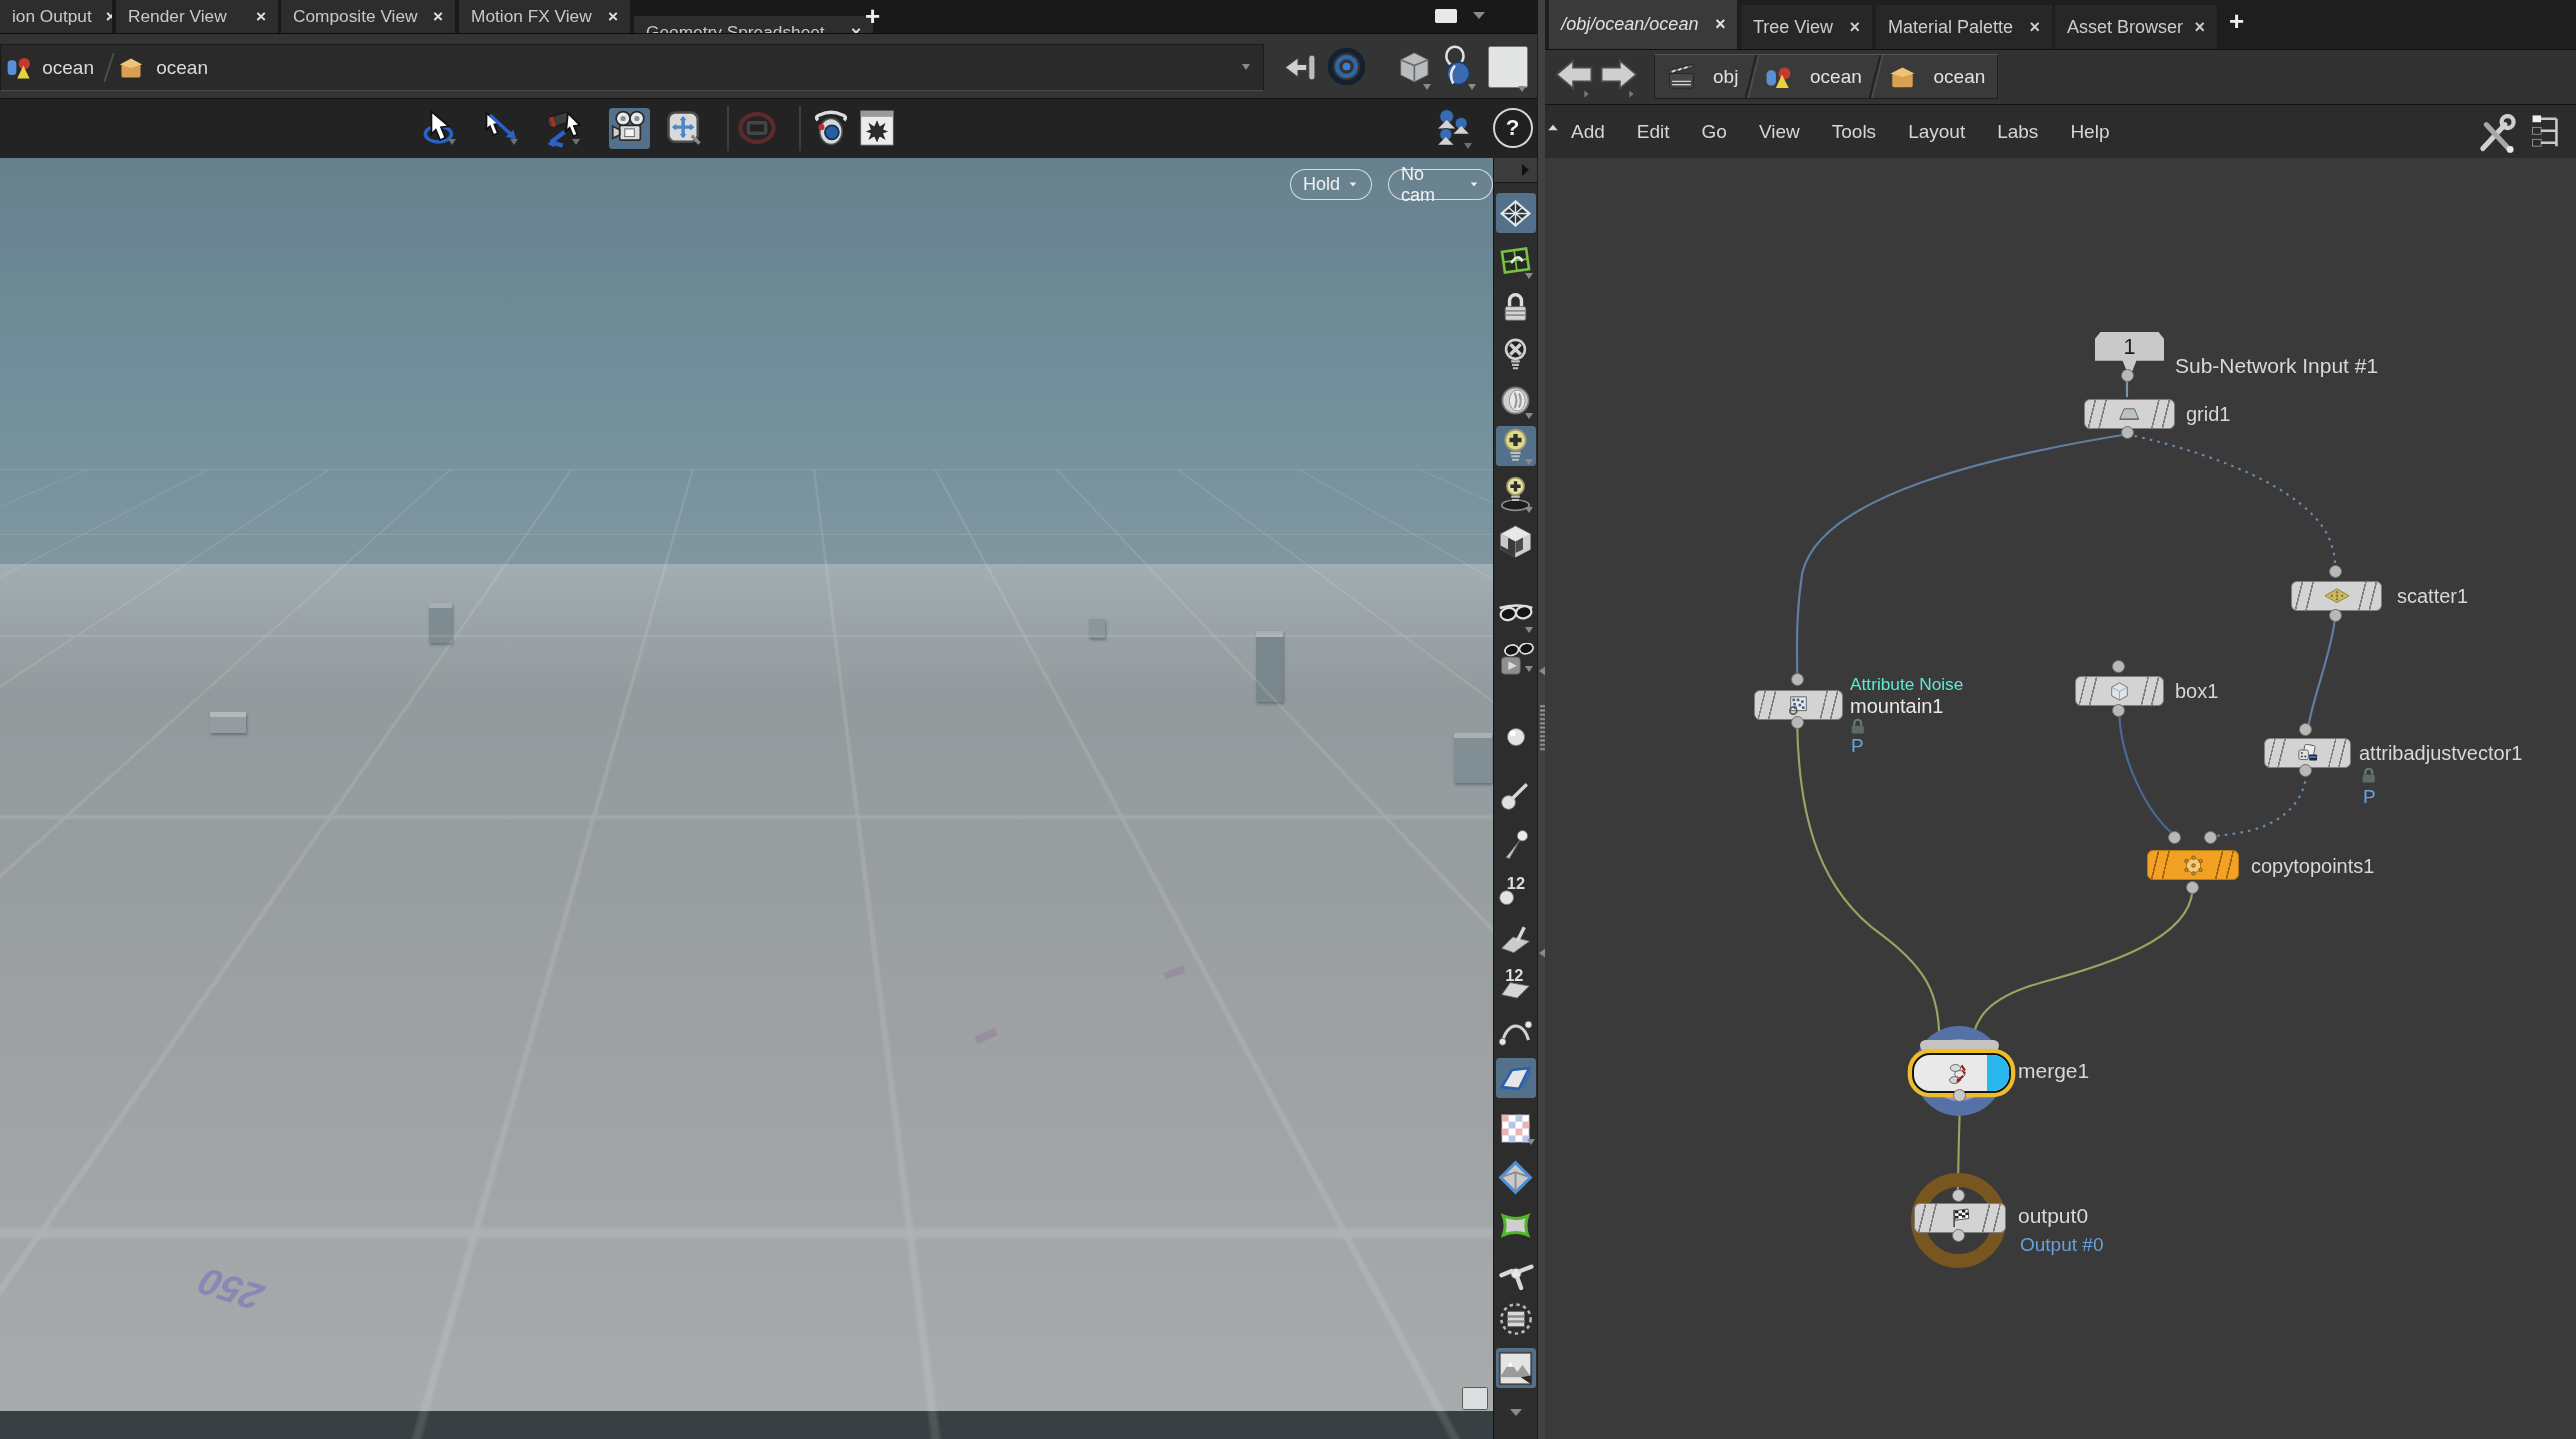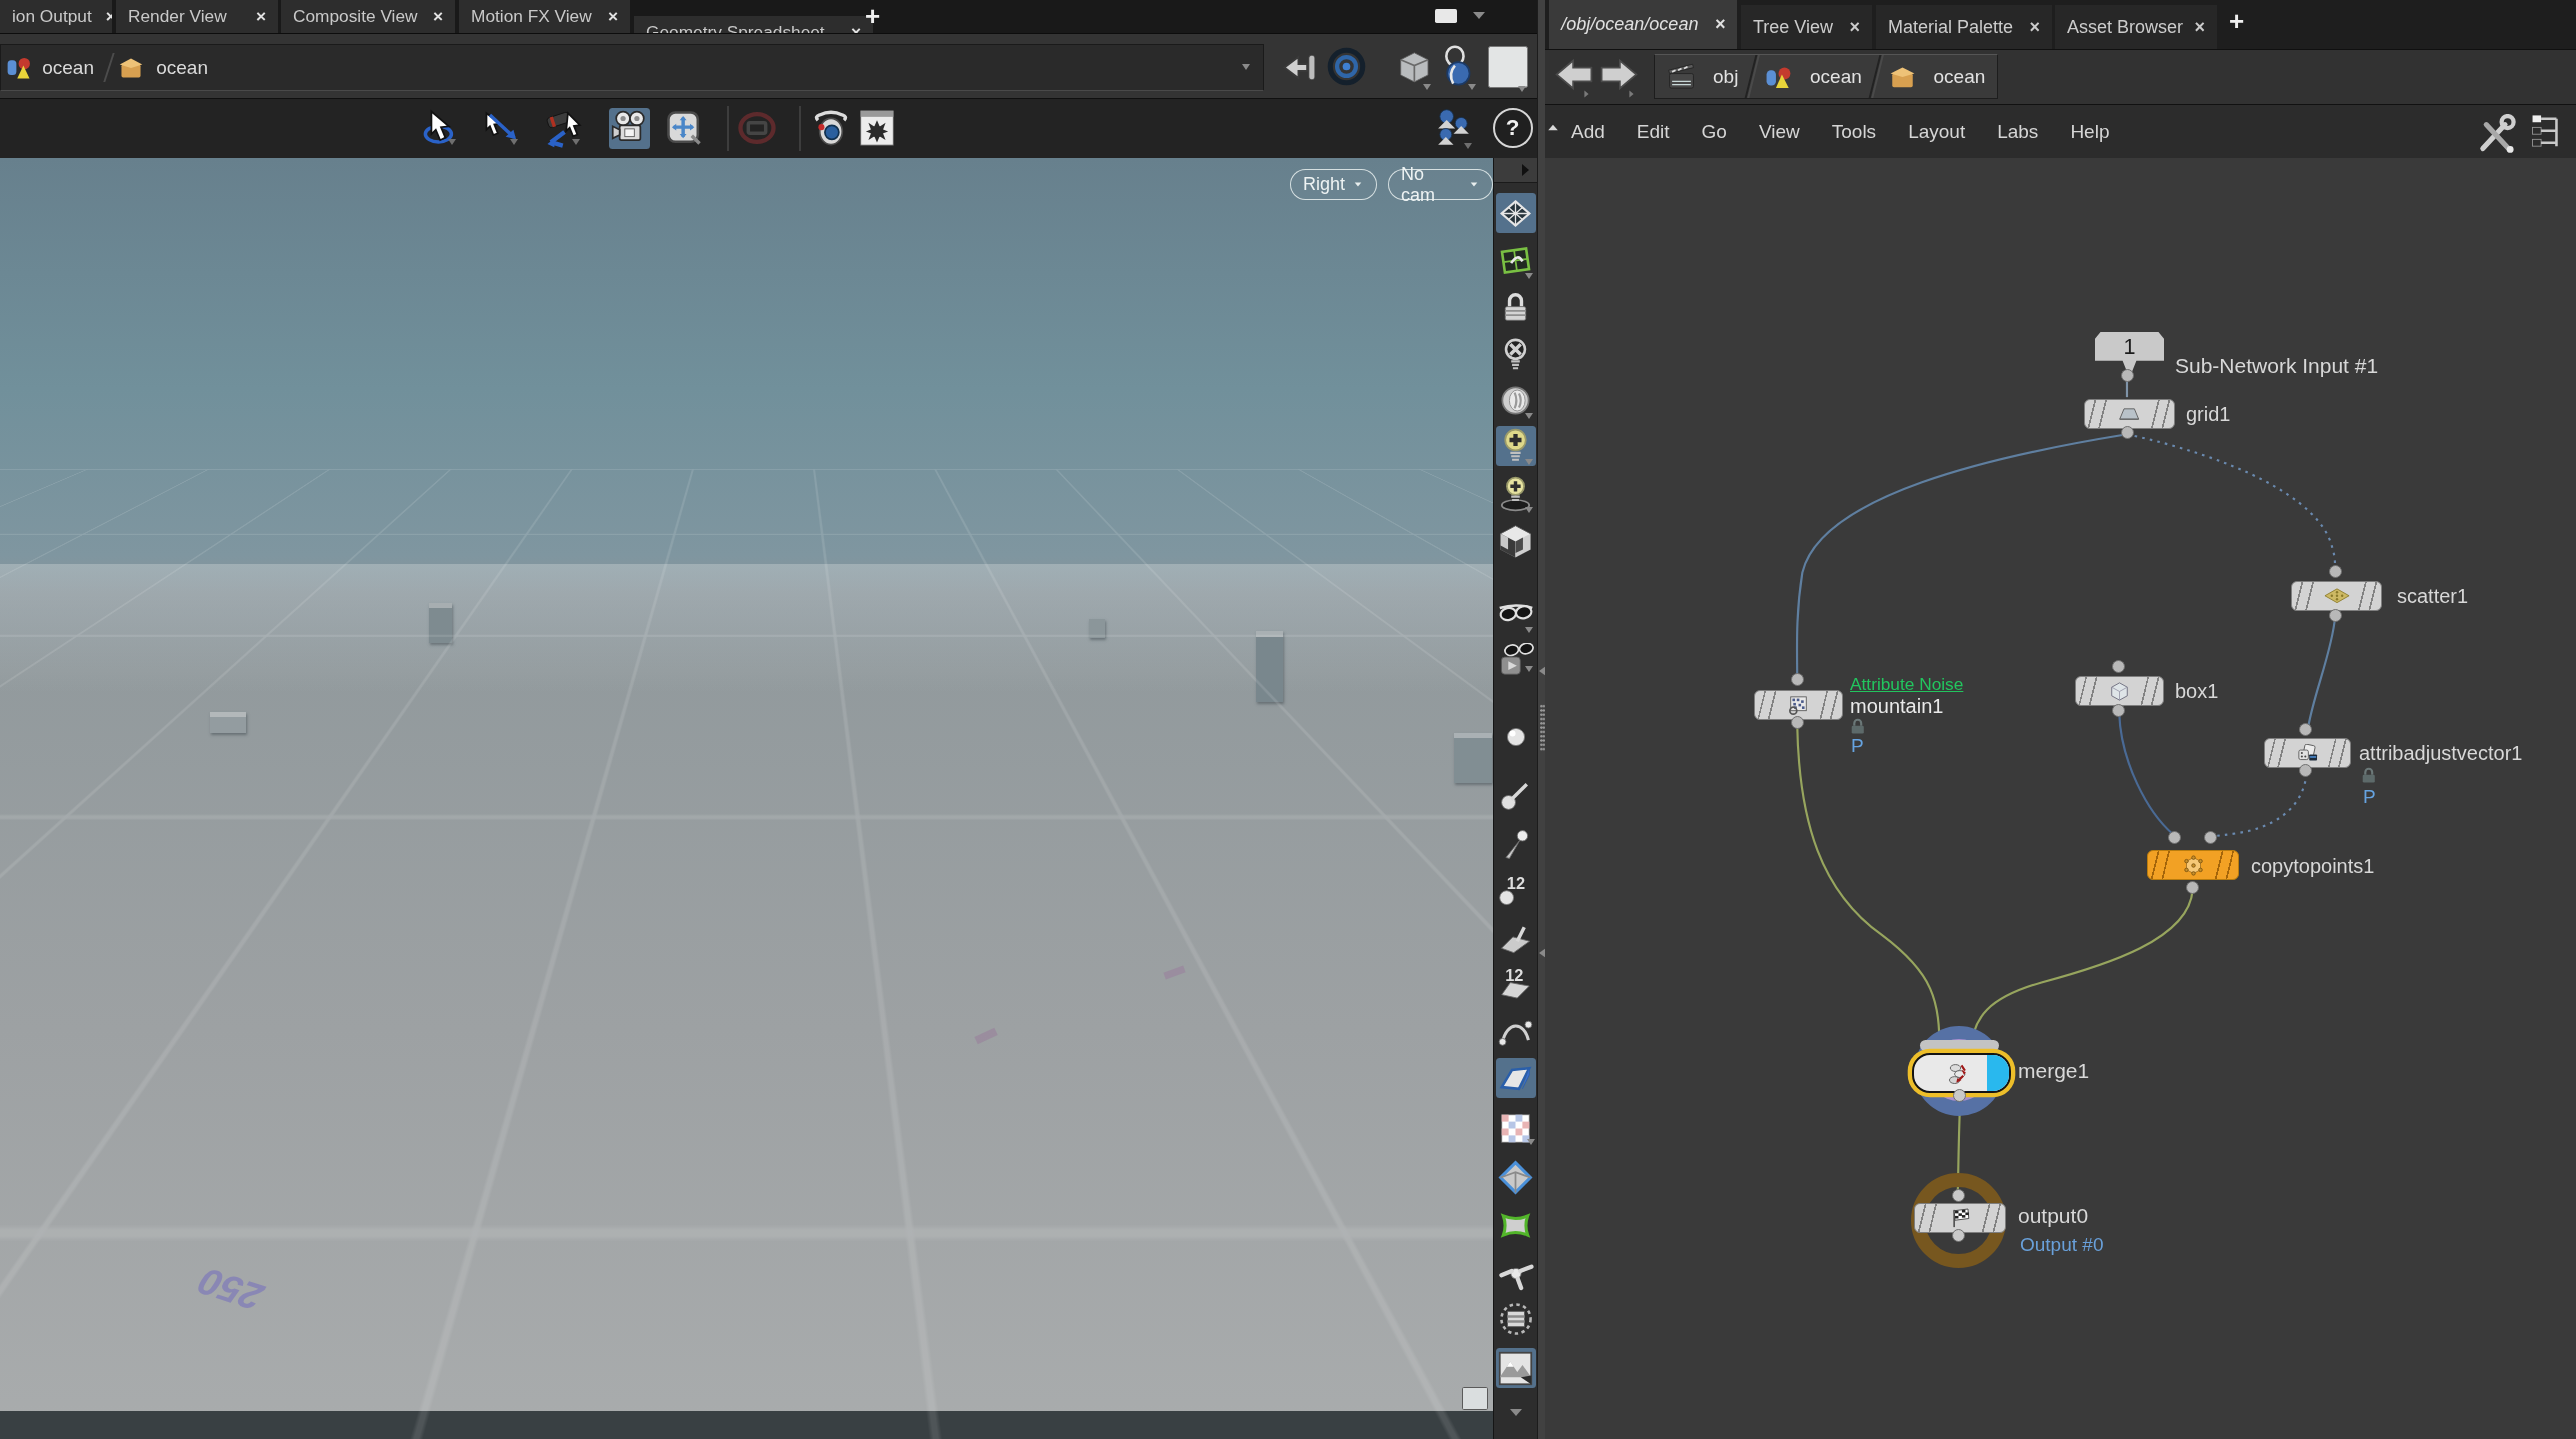--- a/index.html
+++ b/index.html
@@ -67,21 +67,21 @@
            display:flex;align-items:center;gap:32px;padding-left:26px;box-sizing:border-box;}
   .menuitem{font-size:19px;color:#d6d6d6;}
   .network{position:absolute;left:0;top:158px;width:1031px;height:1282px;background:#3a3a3a;overflow:hidden;}
   
   .nbody{position:absolute;height:28px;background:#d3d3d3;border:0.9px solid #7e7e7e;border-radius:6px;
          display:flex;align-items:center;justify-content:center;
          background-image:linear-gradient(104deg,transparent 0 10%,rgba(110,110,110,.8) 10% 11.8%,transparent 11.8% 21%,rgba(110,110,110,.8) 21% 22.8%,transparent 22.8% 76%,rgba(110,110,110,.8) 76% 77.8%,transparent 77.8% 87%,rgba(110,110,110,.8) 87% 88.8%,transparent 88.8%);}
   .nbody.orange{background-color:#f2a124;border-color:#b97c0e;
          background-image:linear-gradient(104deg,transparent 0 10%,rgba(150,90,5,.85) 10% 11.8%,transparent 11.8% 21%,rgba(150,90,5,.85) 21% 22.8%,transparent 22.8% 76%,rgba(150,90,5,.85) 76% 77.8%,transparent 77.8% 87%,rgba(150,90,5,.85) 87% 88.8%,transparent 88.8%);}
   .nlabel{position:absolute;font-size:20px;color:#d8d8d8;white-space:nowrap;}
-  .ntype{position:absolute;font-size:17.3px;color:#22c55e;white-space:nowrap;text-decoration:underline;}
+  .ntype{position:absolute;font-size:17.3px;color:#5eead4;white-space:nowrap;}
   .nbadge-p{position:absolute;font-size:19px;color:#66a3e0;}
   .dot{position:absolute;width:13px;height:13px;border-radius:50%;background:#b8b8b8;border:0.9px solid #6f6f6f;box-sizing:border-box;}
 </style>
 </head>
 <body>
 
 <div id="root">
 
   <div class="abs tabbar-l">
     <div class="tab" style="left:0;width:112px;">
@@ -245,21 +245,21 @@
     <div class="scene-box" style="left:210px;top:554px;width:36px;height:21px;background:linear-gradient(#b3b8ba 25%,#939ca0 25%);"></div>
     <div class="scene-box" style="left:1256px;top:473px;width:27px;height:71px;background:linear-gradient(#a9b0b3 8%,#79878d 8%);"></div>
     <div class="scene-box" style="left:1454px;top:575px;width:38px;height:50px;background:linear-gradient(#aab1b4 10%,#818e93 10%);"></div>
     <div class="scene-box" style="left:1089px;top:461px;width:15.5px;height:19px;background:#8b969a;"></div>
 
     <div class="abs" style="left:199px;top:1109px;font-size:38px;font-weight:bold;color:rgba(115,108,190,.55);transform:rotate(198deg) skewX(-14deg);">250</div>
     <div class="abs" style="left:975px;top:874px;width:22.4px;height:7.8px;background:rgba(150,95,150,.3);transform:rotate(-25deg);"></div>
     <div class="abs" style="left:1164px;top:811px;width:21px;height:7px;background:rgba(150,95,150,.28);transform:rotate(-20deg);"></div>
 
     <div class="pill" style="left:1290px;top:11.2px;">
-      <span>Right</span>
+      <span>Hold</span>
         <span class="tri-d"></span>
     </div>
     <div class="pill" style="left:1388px;top:11.2px;">
       <span>No cam</span>
         <span class="tri-d"></span>
     </div>
 
     <div class="abs" style="left:1462px;top:1229px;width:24px;height:21px;background:#dadedf;border:0.9px solid #5a5a5a;border-radius:1.7px;"></div>
     <div class="vp-bottom"></div>
   </div>

